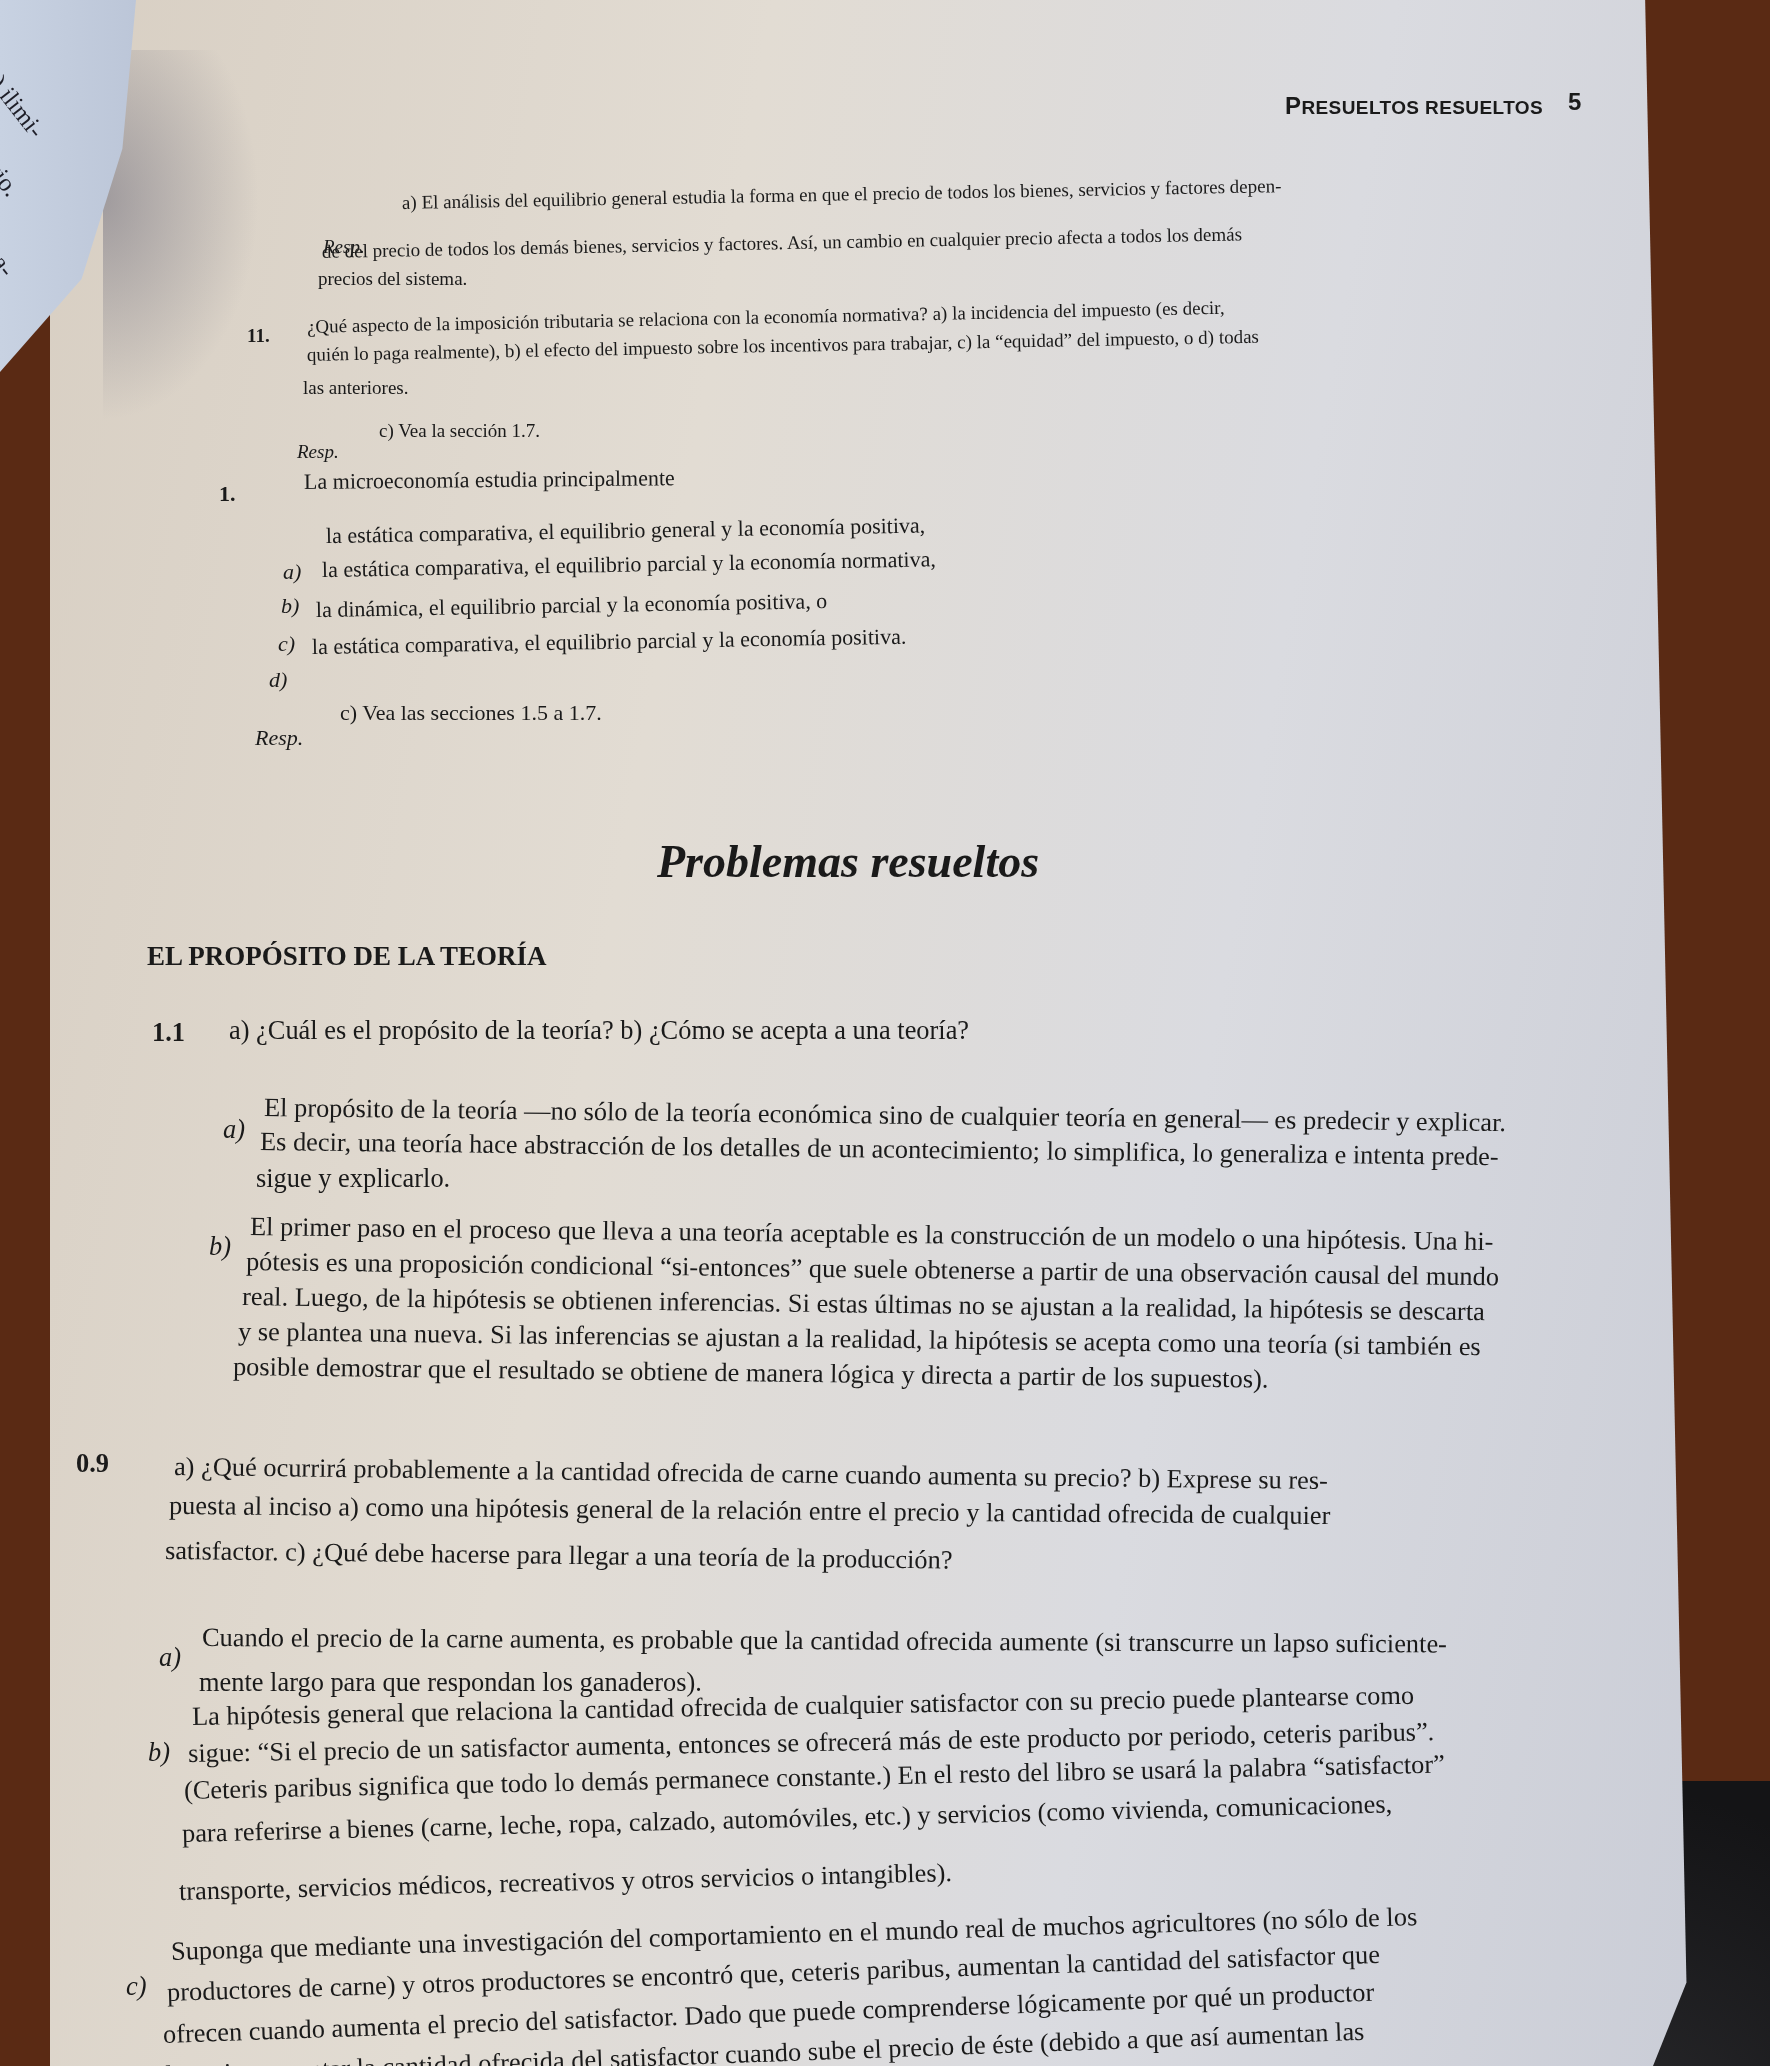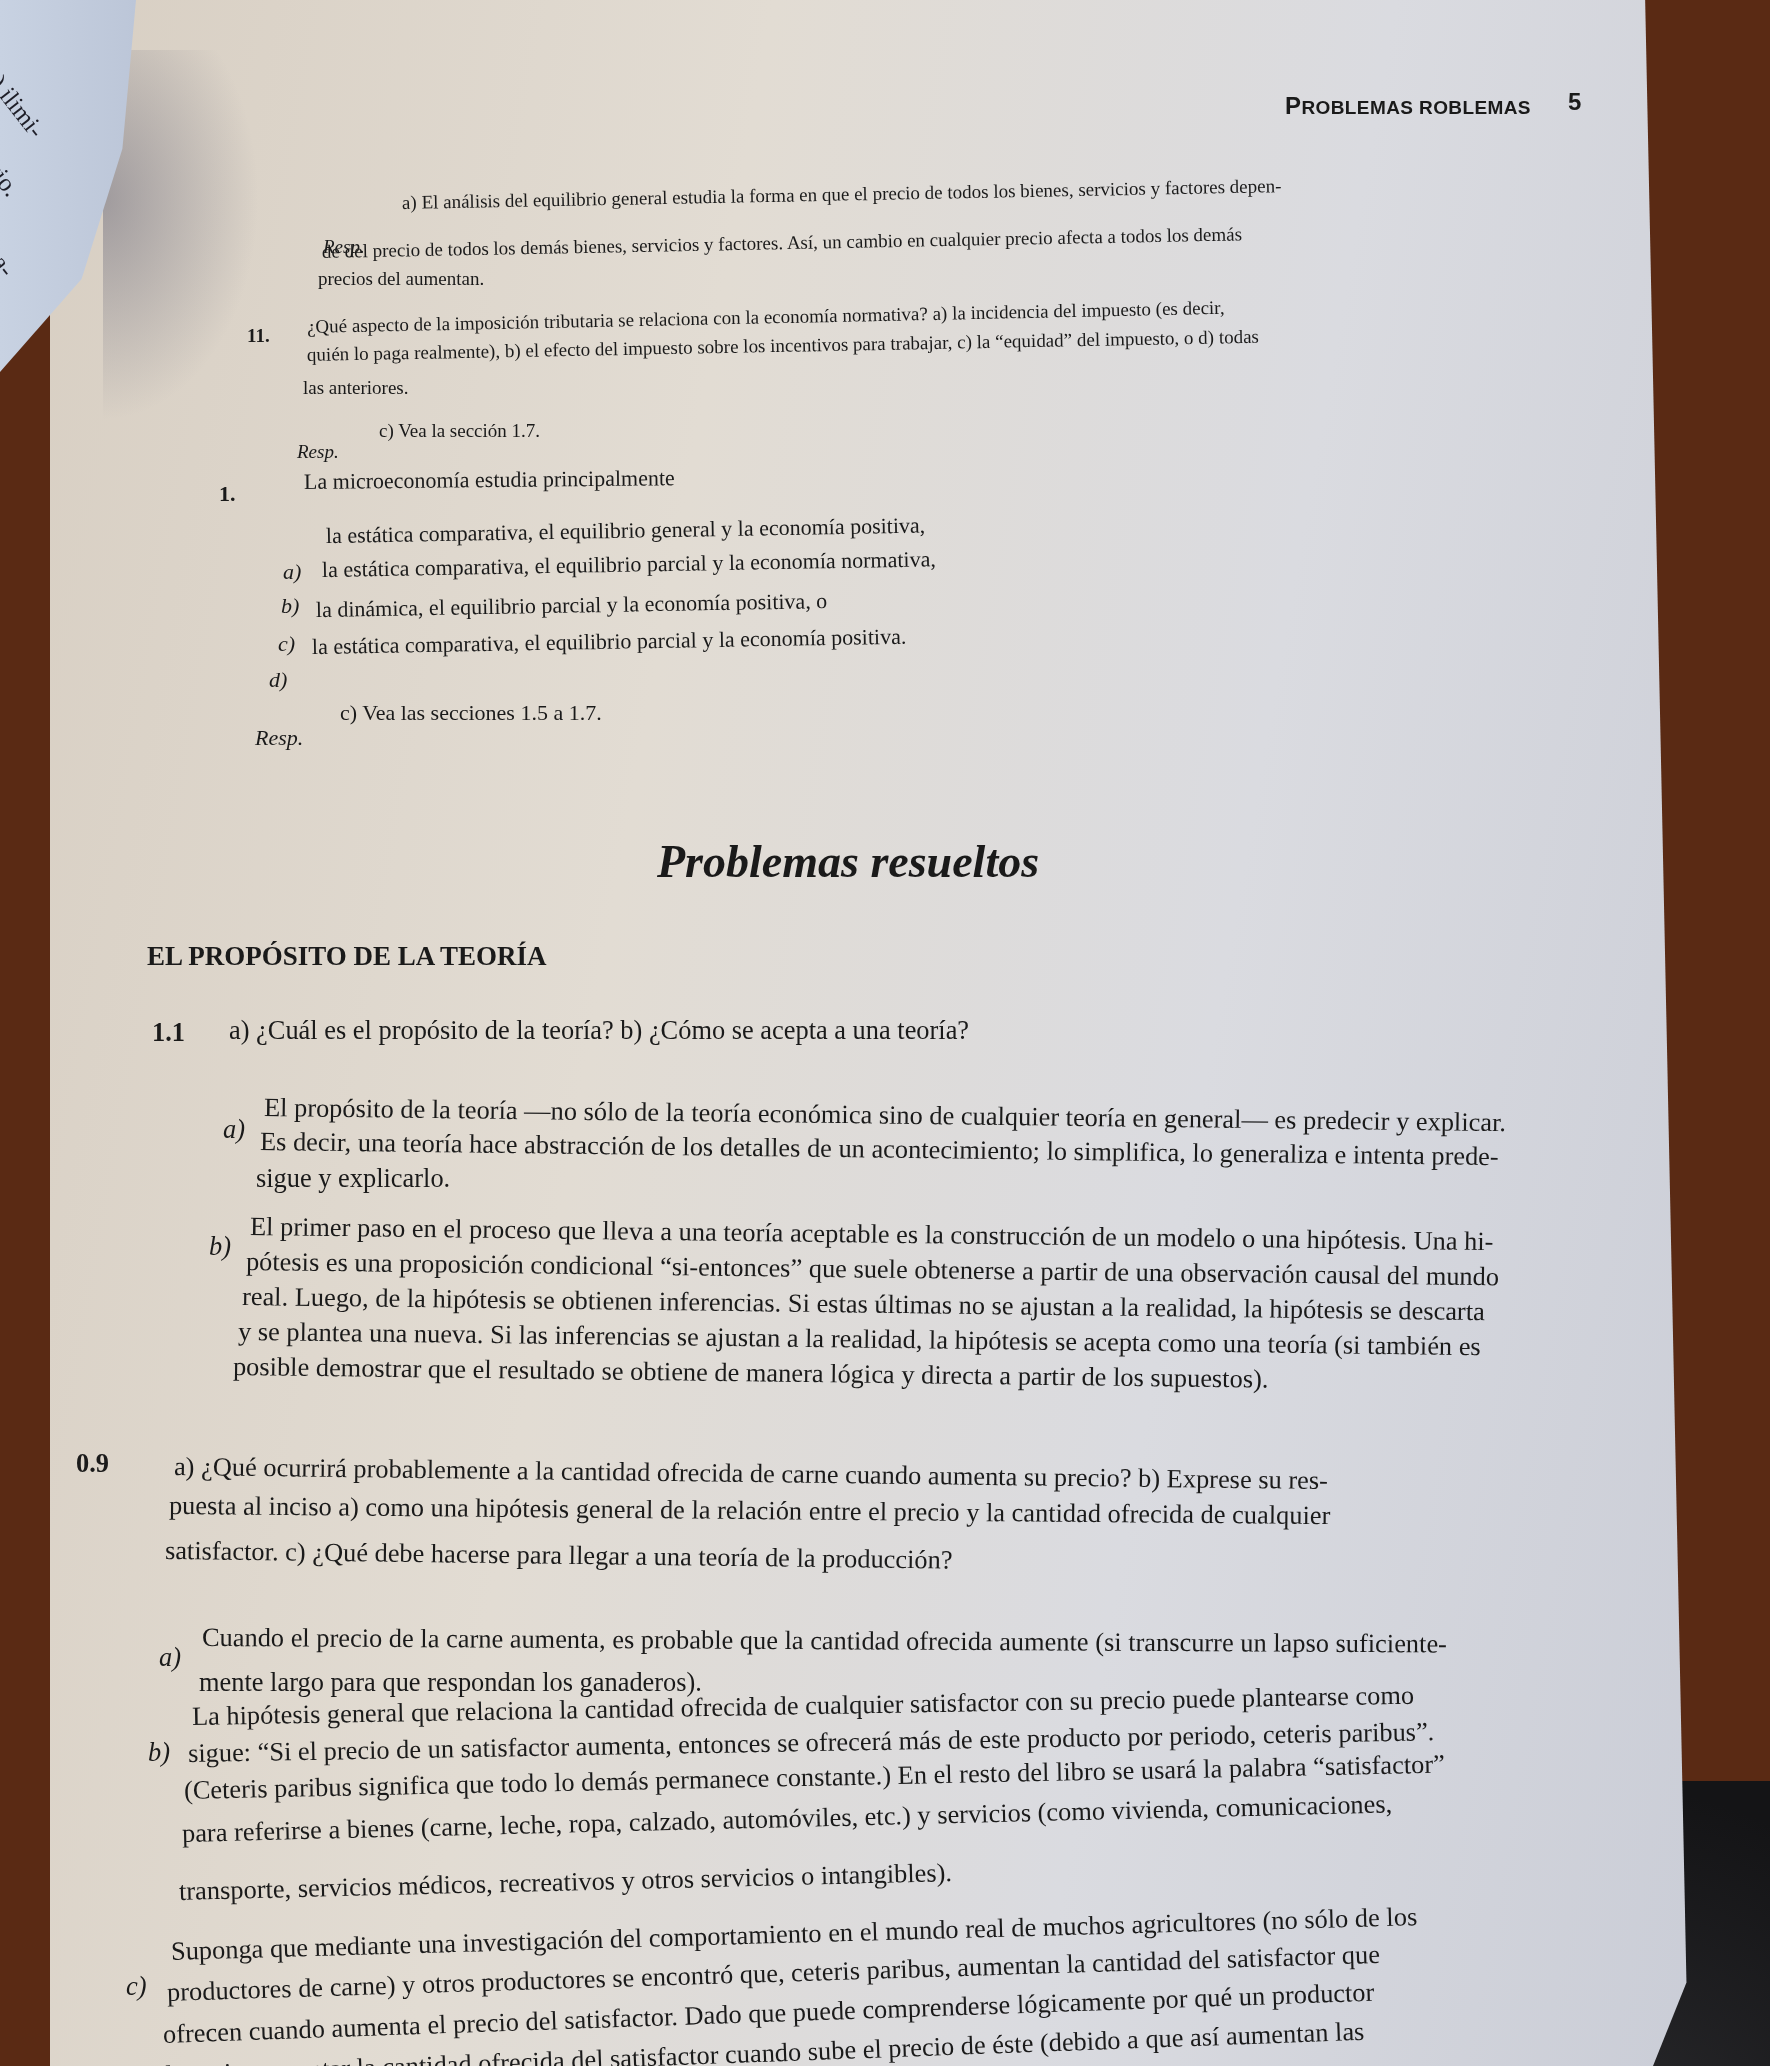--- a/index.html
+++ b/index.html
@@ -118,29 +118,29 @@
 
 <div class="facing-shadow"></div>
 <div class="facing-page"></div>
 <span class="facing-frag" style="left:0px; top:62px;">c) ilimi-</span>
 <span class="facing-frag" style="left:-4.1px; top:147px;">ecio.</span>
 <span class="facing-frag" style="left:-6.2px; top:231px;">nea-</span>
 
 <div class="content">
 
   <div class="running-head">
-    <span class="cap">P</span><span>ROBLEMAS ROBLEMAS</span>
+    <span class="cap">P</span><span>RESUELTOS RESUELTOS</span>
   </div>
   <div class="page-number">5</div>
 
   <div>
     <span class="line small i" style="left:323px; top:221px;">Resp.</span>
     <span class="line small" style="left:402px; top:193px; transform:rotate(-1.1deg);">a) El análisis del equilibrio general estudia la forma en que el precio de todos los bienes, servicios y factores depen-</span>
     <span class="line small" style="left:322px; top:242px; transform:rotate(-1.1deg);">de del precio de todos los demás bienes, servicios y factores. Así, un cambio en cualquier precio afecta a todos los demás</span>
-    <span class="line small" style="left:318px; top:269px;">precios del aumentan.</span>
+    <span class="line small" style="left:318px; top:269px;">precios del sistema.</span>
   </div>
 
   <div>
     <span class="line small b" style="left:247px; top:326px;">11.</span>
     <span class="line small" style="left:307px; top:317px; transform:rotate(-1.2deg);">¿Qué aspecto de la imposición tributaria se relaciona con la economía normativa? a) la incidencia del impuesto (es decir,</span>
     <span class="line small" style="left:307px; top:345px; transform:rotate(-1.1deg);">quién lo paga realmente), b) el efecto del impuesto sobre los incentivos para trabajar, c) la “equidad” del impuesto, o d) todas</span>
     <span class="line small" style="left:303px; top:378px;">las anteriores.</span>
     <span class="line small i" style="left:297px; top:426px;">Resp.</span>
     <span class="line small" style="left:379px; top:421px;">c) Vea la sección 1.7.</span>
   </div>

